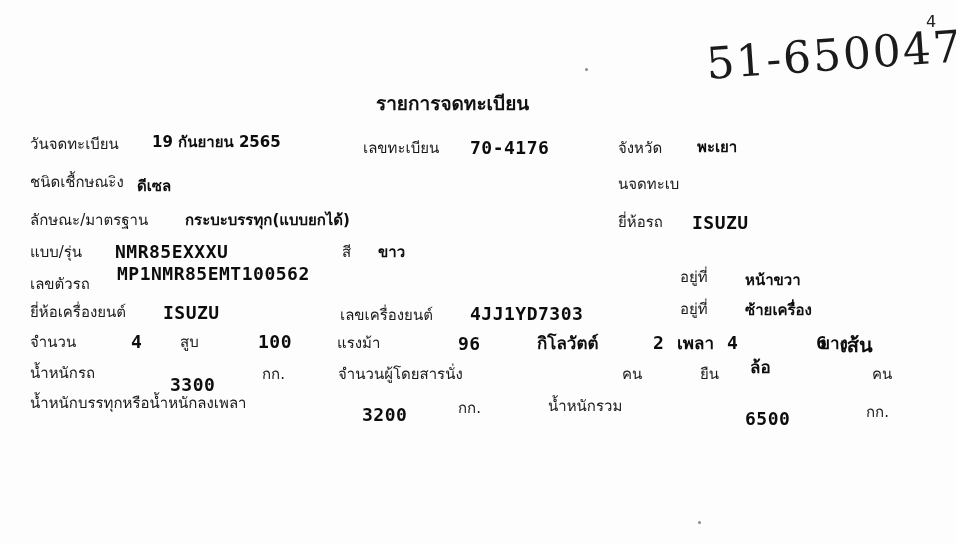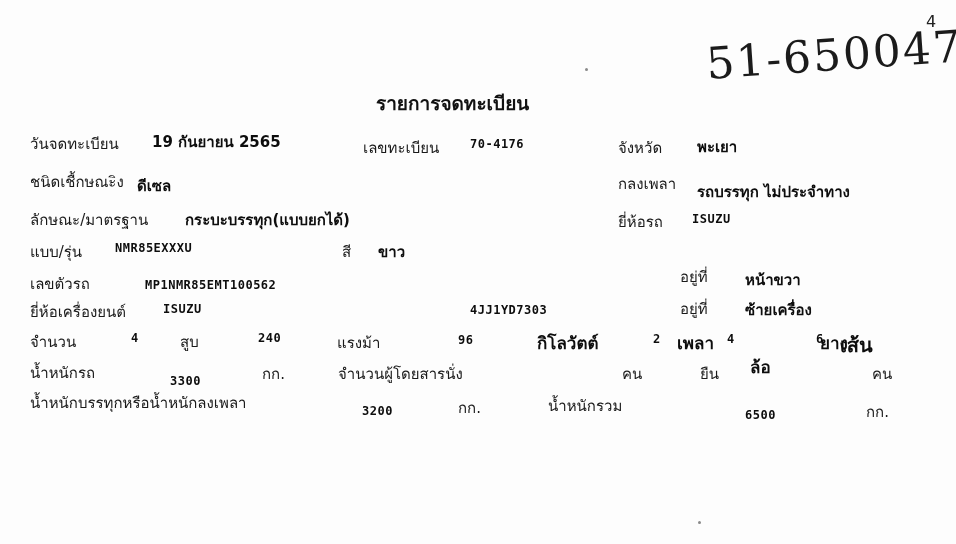--- a/index.html
+++ b/index.html
@@ -25,21 +25,21 @@
   
   .label {
     font-family: "DejaVu Sans", sans-serif;
     font-size: 15px;
     color: #1a1a1a;
     letter-spacing: 0px;
   }
   
   .value-mono {
     font-family: "DejaVu Sans Mono", monospace;
-    font-size: 12px;
+    font-size: 18px;
     font-weight: 700;
     color: #0d0d0d;
     letter-spacing: 0.5px;
   }
   
   .value-thai {
     font-family: "DejaVu Sans", sans-serif;
     font-size: 15px;
     font-weight: 700;
     color: #0d0d0d;
@@ -86,53 +86,53 @@
 
   <div class="abs label" style="left:363px; top:136px;">เลขทะเบียน</div>
   <div class="abs value-mono" style="left:470px; top:137px;">70-4176</div>
 
   <div class="abs label" style="left:618px; top:136px;">จังหวัด</div>
   <div class="abs value-thai" style="left:697px; top:135px;">พะเยา</div>
 
   <div class="abs label" style="left:30px; top:170px;">ชนิดเชื้กษณะิง</div>
   <div class="abs value-thai" style="left:137px; top:174px;">ดีเซล</div>
 
-  <div class="abs label" style="left:618px; top:172px;">กลงเพลา</div>
-  <div class="abs value-thai" style="left:697px; top:180px;">รถบรรทุก ไม่ประจำทาง</div>
+  <div class="abs label" style="left:618px; top:172px;">นจดทะเบ</div>
 
   <div class="abs label" style="left:30px; top:208px;">ลักษณะ/มาตรฐาน</div>
   <div class="abs value-thai" style="left:185px; top:208px;">กระบะบรรทุก(แบบยกได้)</div>
 
   <div class="abs label" style="left:618px; top:210px;">ยี่ห้อรถ</div>
   <div class="abs value-mono" style="left:692px; top:212px;">ISUZU</div>
 
   <div class="abs label" style="left:30px; top:240px;">แบบ/รุ่น</div>
   <div class="abs value-mono" style="left:115px; top:241px;">NMR85EXXXU</div>
 
   <div class="abs label" style="left:342px; top:240px;">สี</div>
   <div class="abs value-thai" style="left:378px; top:240px;">ขาว</div>
 
   <div class="abs label" style="left:30px; top:272px;">เลขตัวรถ</div>
-  <div class="abs value-mono" style="left:117px; top:278px;margin-left:28px;">MP1NMR85EMT100562</div>
+  <div class="abs value-mono" style="left:117px; top:263px;">MP1NMR85EMT100562</div>
 
   <div class="abs label" style="left:680px; top:265px;">อยู่ที่</div>
   <div class="abs value-thai" style="left:745px; top:268px;">หน้าขวา</div>
 
   <div class="abs label" style="left:30px; top:300px;">ยี่ห้อเครื่องยนต์</div>
   <div class="abs value-mono" style="left:163px; top:302px;">ISUZU</div>
 
+  <div class="abs label" style="left:340px; top:303px;">เลขเครื่องยนต์</div>
   <div class="abs value-mono" style="left:470px; top:303px;">4JJ1YD7303</div>
 
   <div class="abs label" style="left:680px; top:297px;">อยู่ที่</div>
   <div class="abs value-thai" style="left:745px; top:298px;">ซ้ายเครื่อง</div>
 
   <div class="abs label" style="left:30px; top:330px;">จำนวน</div>
   <div class="abs value-mono" style="left:131px; top:331px;">4</div>
   <div class="abs label" style="left:180px; top:330px;">สูบ</div>
-  <div class="abs value-mono" style="left:258px; top:331px;">240</div>
+  <div class="abs value-mono" style="left:258px; top:331px;">100</div>
 
   <div class="abs label" style="left:337px; top:331px;">แรงม้า</div>
   <div class="abs value-mono" style="left:458px; top:333px;">96</div>
 
   <div class="abs value-thai" style="left:537px; top:329px; font-size:17px;">กิโลวัตต์</div>
   <div class="abs value-mono" style="left:653px; top:332px;">2</div>
 
   <div class="abs value-thai" style="left:677px; top:329px; font-size:17px;">เพลา</div>
   <div class="abs value-mono" style="left:727px; top:332px;">4</div>
 

